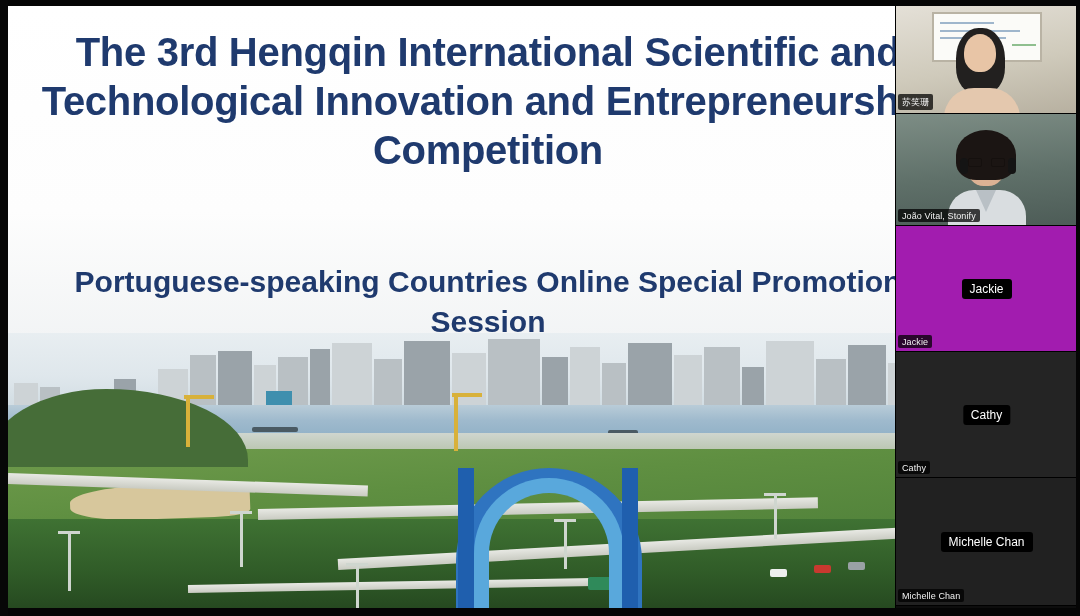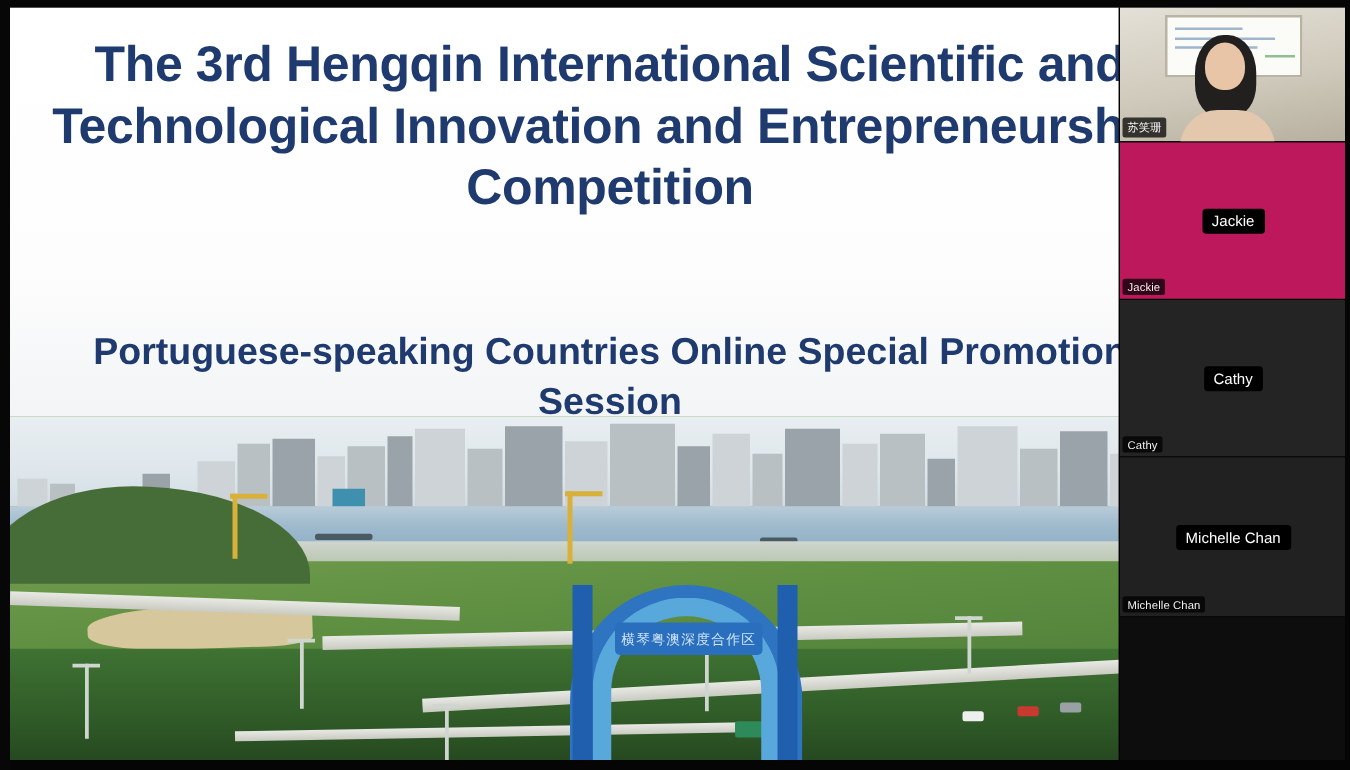--- a/index.html
+++ b/index.html
@@ -133,21 +133,21 @@
   
   #panel {
     position:absolute; right:4px; top:6px;
     width:181px; height:602px;
     background:#0d0d0d; z-index:40;
     border-left:1px solid #000;
   }
   .tile { position:relative; width:181px; overflow:hidden; background:#1e1e1e; border-bottom:1px solid #000;padding-left:36px; }
   .tile-video-1 { height:108px; background:linear-gradient(170deg,#e4e0d7 0%,#cfcabb 55%,#b7b0a0 100%); }
   .tile-video-2 { height:112px; background:linear-gradient(175deg,#7d8d85 0%,#5f7069 55%,#4d5c57 100%); }
-  .tile-dark    { height:126px; background:#be185d; }
+  .tile-dark    { height:126px; background:#a21caf; }
   .tile-dark.t2 { background:#242424; }
   .tile-dark.t3 { background:#212121; height:128px;text-align:center; }
 
   
   .wb { position:absolute; left:36px; top:6px; width:110px; height:50px; background:#fbfbf8; border:2px solid #b9b3a4; }
   .wb-ln { position:absolute; height:2px; background:#9fb6cc; }
   .wb-ln.g { background:#8fbf8f; }
   .head1 { position:absolute; left:68px; top:28px; width:32px; height:38px; border-radius:50% 50% 45% 45%; background:#e8c5a6; z-index:3; }
   .hair1 { position:absolute; left:60px; top:22px; width:49px; height:66px; border-radius:46% 46% 40% 40%; background:#22201f; z-index:2; }
   .body1 { position:absolute; left:48px; top:82px; width:76px; height:30px; border-radius:30px 30px 0 0; background:#e4c8ae; z-index:4; }
@@ -255,21 +255,20 @@
       <div class="pole" style="left:348px;top:230px;height:46px;"></div>
 
       <div class="car" style="left:762px;top:236px;background:#eef0ef;"></div>
       <div class="car" style="left:806px;top:232px;background:#c8392f;"></div>
       <div class="car" style="left:840px;top:229px;background:#9aa1a5;"></div>
       <div class="truck" style="left:580px;top:244px;"></div>
 
       <div class="arch">
         <div class="arch-outer"></div>
         <div class="arch-inner"></div>
-        <div class="arch-band cjk">横琴粤澳深度合作区</div>
         <div class="arch-leg" style="left:10px;height:146px;"></div>
         <div class="arch-leg" style="right:10px;height:146px;"></div>
       </div>
     </div>
   </div>
 
   <div id="panel">
 
     <div class="tile tile-video-1">
       <div class="wb">
@@ -277,20 +276,33 @@
         <div class="wb-ln" style="left:6px;top:16px;width:80px;"></div>
         <div class="wb-ln" style="left:6px;top:23px;width:66px;"></div>
         <div class="wb-ln g" style="left:78px;top:30px;width:24px;"></div>
       </div>
       <div class="hair1"></div>
       <div class="head1"></div>
       <div class="body1"></div>
       <div class="name-corner cjk">苏笑珊</div>
     </div>
 
+    <div class="tile tile-video-2">
+      <div class="hair2"></div>
+      <div class="head2"></div>
+      <div class="glasses">
+        <i style="left:0;"></i>
+          <i style="right:0;"></i>
+      </div>
+      <div class="phone" style="left:64px;"></div>
+      <div class="phone" style="left:112px;"></div>
+      <div class="body2"></div>
+      <div class="collar"></div>
+      <div class="name-corner">João Vital, Stonify</div>
+    </div>
 
     <div class="tile tile-dark">
       <div class="name-center">Jackie</div>
       <div class="name-corner">Jackie</div>
     </div>
 
     <div class="tile tile-dark t2">
       <div class="name-center">Cathy</div>
       <div class="name-corner">Cathy</div>
     </div>

